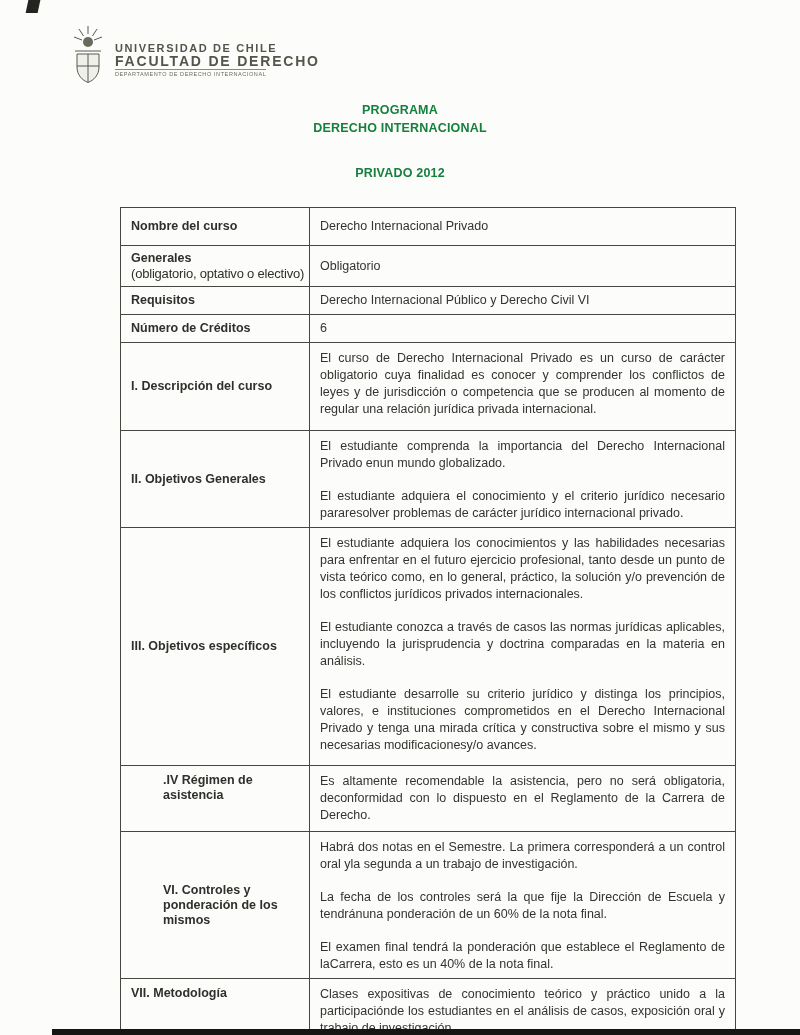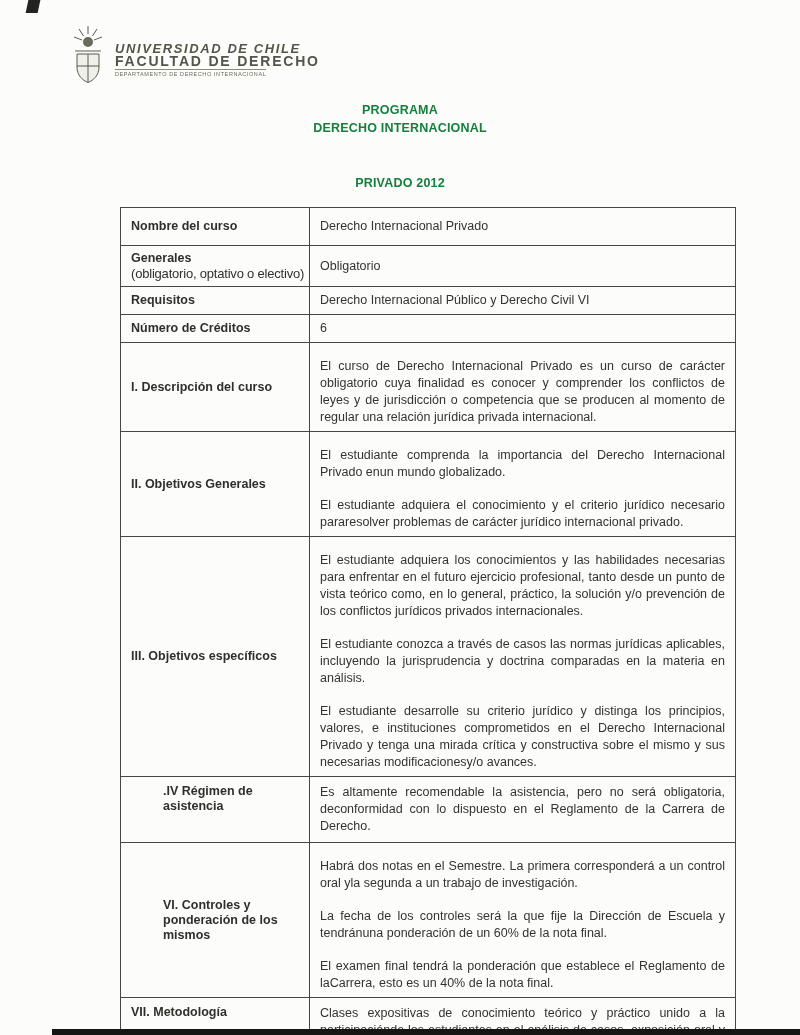--- a/index.html
+++ b/index.html
@@ -14,43 +14,43 @@
     position:absolute;left:27px;top:0;width:12px;height:13px;
     background:#23231f;transform:skewX(-12deg);
   }
   .bottom-bar{
     position:absolute;left:52px;right:0;bottom:0;height:6px;
     background:#161614;
   }
   
   .logo-block{position:absolute;left:70px;top:26px;display:flex;align-items:flex-start;}
   .logo-text{margin-left:9px;padding-top:16px;color:#55544a;}
-  .uni-name{font-size:13px;letter-spacing:1.6px;font-weight:bold;line-height:13px;font-style:italic;}
+  .uni-name{font-size:11px;letter-spacing:1.6px;font-weight:bold;line-height:13px;}
   .fac-name{font-size:14px;letter-spacing:1.8px;font-weight:bold;line-height:12px;}
   .dept-name{font-size:5.5px;letter-spacing:.6px;color:#6a695e;margin-top:2px;
     border-top:1px solid #8a897d;padding-top:1px;width:fit-content;}
   
   .title-block{position:absolute;top:101px;left:0;width:100%;text-align:center;color:#15803d;}
   .title-line{font-weight:bold;font-size:12.5px;line-height:18px;letter-spacing:.2px;}
-  .title-line3{margin-top:37px;}
+  .title-line3{margin-top:27px;}
   
   table.course-table{
     position:absolute;top:207px;left:120px;width:616px;
     border-collapse:collapse;table-layout:fixed;
   }
   .course-table td{
     border:1px solid #474742;
     font-size:12.5px;
     vertical-align:middle;
     padding:5px 10px;
   }
   td.label-cell{width:168px;font-weight:bold;line-height:15px;color:#2f2f2b;}
   td.content-cell{line-height:17px;vertical-align:middle;}
   tr.v-top td{vertical-align:top;padding-top:7px;}
-  tr.c-top td.content-cell{vertical-align:top;padding-top:15px;}
+  tr.c-top td.content-cell{vertical-align:top;padding-top:7px;}
   .content-cell p{margin:0 0 16px;text-align:justify;}
   .content-cell p:last-child{margin-bottom:0;}
   .content-cell p.short{text-align:left;}
   .sublabel{display:block;font-weight:normal;font-size:13px;letter-spacing:-.2px;white-space:nowrap;}
   .narrow{display:block;max-width:122px;margin-left:32px;}
 </style>
 </head>
 <body>
 
 <div class="corner-mark"></div>

